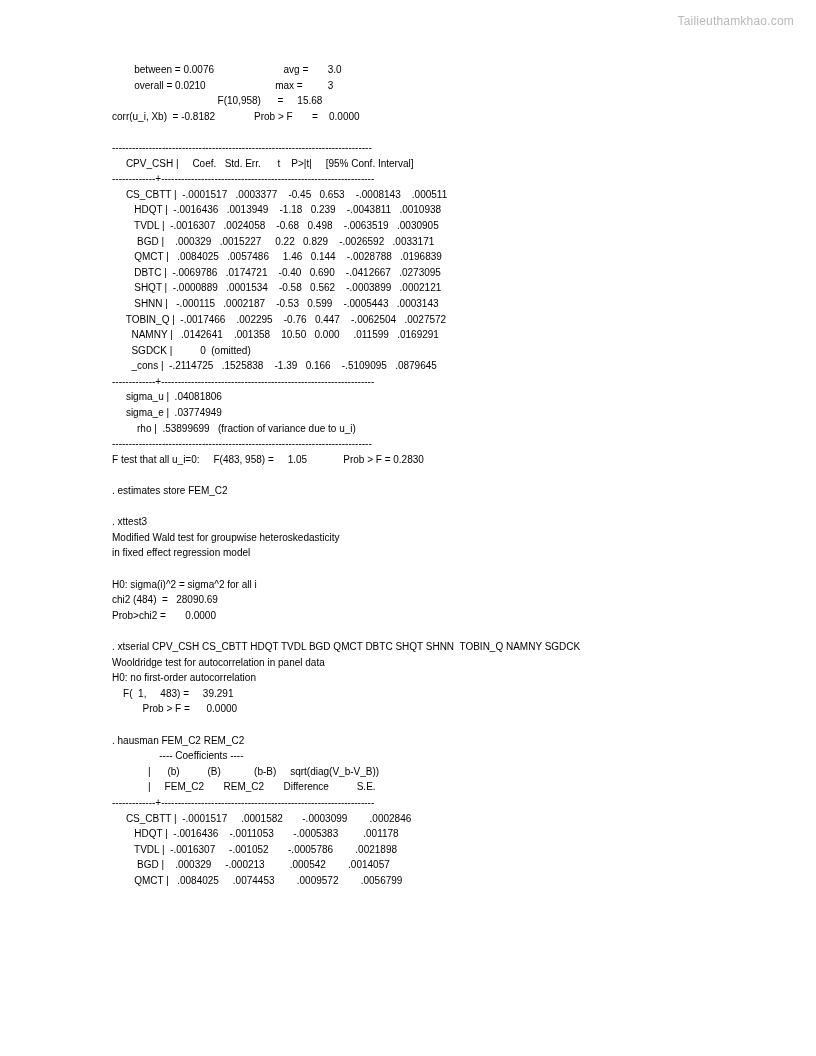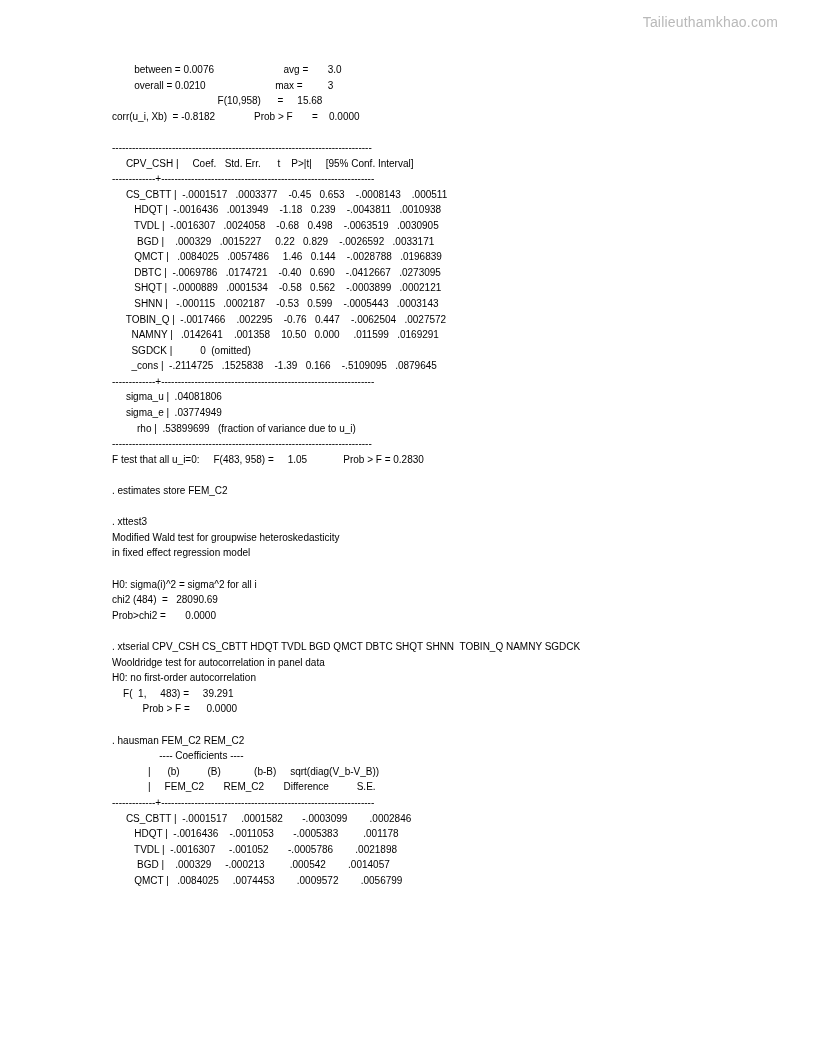--- a/index.html
+++ b/index.html
@@ -10,23 +10,23 @@
     width: 816px;
     height: 1056px;
     background: #ffffff;
     font-family: "DejaVu Sans Mono", monospace;
     position: relative;
     overflow: hidden;
   }
   .watermark {
     position: absolute;
     top: 14px;
-    right: 38px;
+    right: 22px;
     font-family: "Liberation Sans", sans-serif;
-    font-size: 14px;
+    font-size: 12px;
     color: #b9b9b9;
     letter-spacing: 0.2px;
   }
   .sheet {
     position: absolute;
     left: 112px;
     top: 62px;
     width: 660px;
     font-size: 10px;
     line-height: 15.6px;

